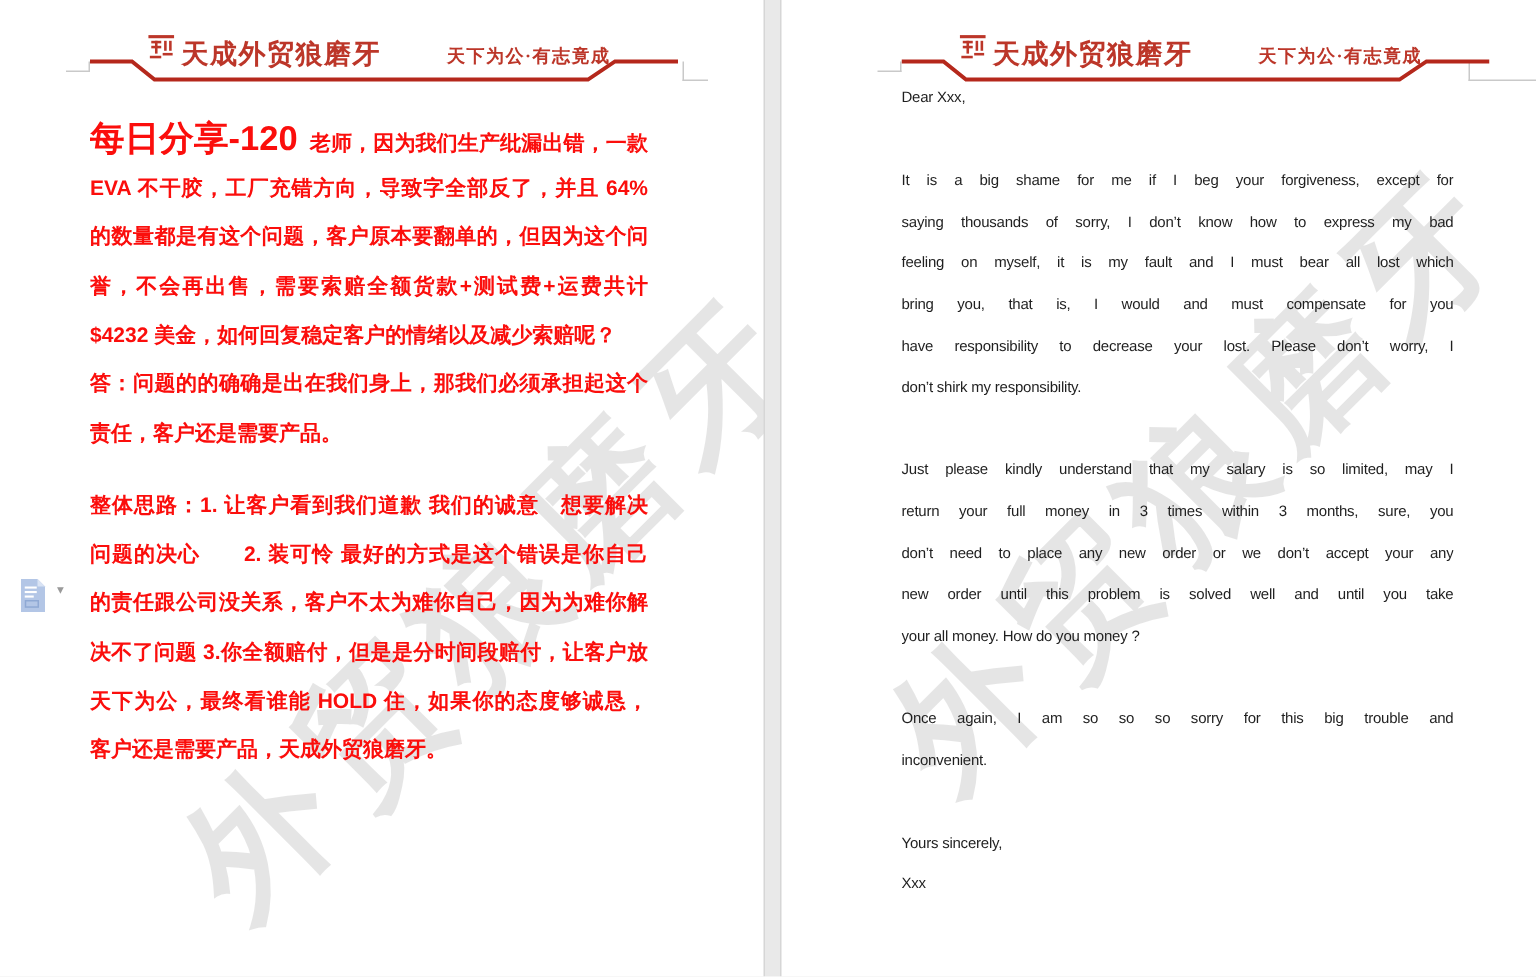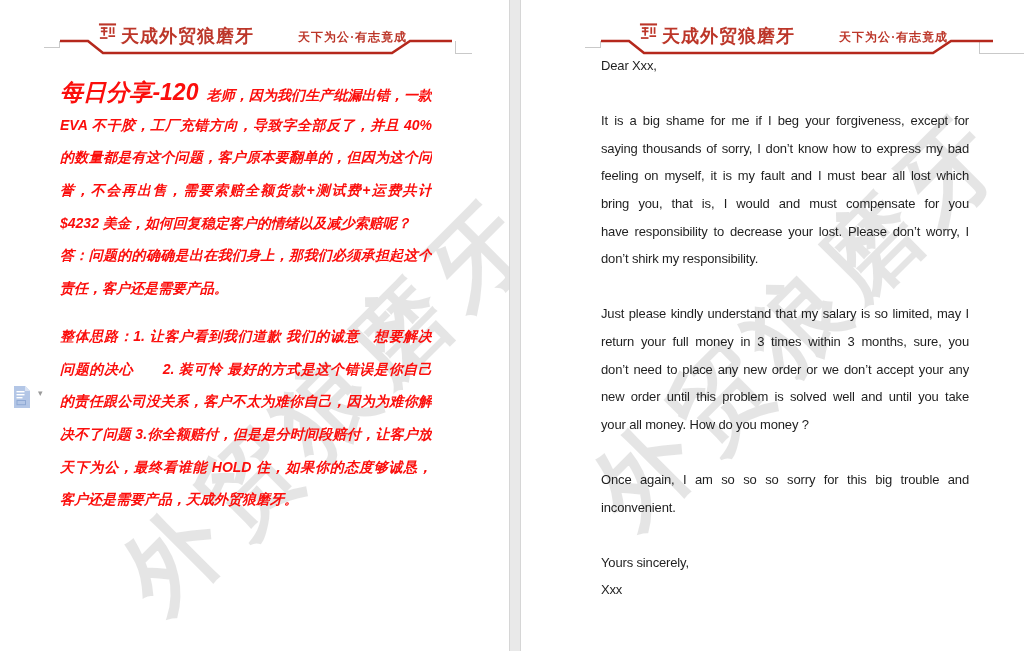--- a/index.html
+++ b/index.html
@@ -45,33 +45,33 @@
   .mark{position:absolute;}
   .mark-tl{left:64px;top:41px;width:15px;height:6px;
     border-bottom:1px solid #c9c9c9;border-right:1px solid #c9c9c9;}
   .mark-tr-left{left:475px;top:41px;width:16px;height:12px;
     border-left:1px solid #c9c9c9;border-bottom:1px solid #c9c9c9;}
   .mark-tr-right{left:458px;top:40px;width:80px;height:13px;
     border-left:1px solid #c9c9c9;border-bottom:1px solid #c9c9c9;}
 
   
   .content{position:absolute;z-index:1;}
-  .content-cjk{left:80px;top:76px;width:372px;font-style:italic;--lh:32.7px;}
+  .content-cjk{left:80px;top:76px;width:372px;--lh:32.7px;}
   .content-en{left:80px;top:52px;width:368px;--lh:27.6px;}
 
   .line{height:var(--lh);line-height:var(--lh);overflow:hidden;}
 
   .cjk{color:var(--red,#fb0e0c);font-weight:bold;font-size:14px;}
   .cjk .line{text-align:justify;text-align-last:justify;text-justify:inter-character;}
   .cjk .lines .line:last-child{text-align-last:left;}
   .big-title{font-size:23px;font-weight:bold;}
   .title-rest{margin-left:8px;}
   .plan-para{margin-top:15px;}
 
-  .en{color:var(--ink,#1f1f1f);font-size:13px;letter-spacing:-0.15px;}
+  .en{color:var(--ink,#1f1f1f);font-size:10px;letter-spacing:-0.15px;}
   .en .block + .block{margin-top:27.6px;}
   .en .para .line{text-align:justify;text-align-last:justify;text-justify:inter-word;}
   .en .para .lines .line:last-child{text-align-last:left;}
   .plain{text-align:left;}
 
   
   .plugin-fab{position:absolute;left:13px;top:386px;width:18px;height:22px;z-index:5;cursor:pointer;}
   .plugin-chevron{
     position:absolute;left:38px;top:388px;z-index:5;font-size:9px;color:#9a9a9a;cursor:pointer;
   }
@@ -105,21 +105,21 @@
       <span class="brand">天成外贸狼磨牙</span>
       <span class="slogan">天下为公·有志竟成</span>
     </header>
 
     <div class="content content-cjk cjk">
       <div class="para question-para">
         <div class="line title-line">
           <span class="big-title">每日分享-120</span><span class="title-rest">老师，因为我们生产纰漏出错，一款</span>
         </div>
         <div class="lines">
-            <div class="line">EVA 不干胶，工厂充错方向，导致字全部反了，并且 40%</div>
+            <div class="line">EVA 不干胶，工厂充错方向，导致字全部反了，并且 64%</div>
             <div class="line">的数量都是有这个问题，客户原本要翻单的，但因为这个问</div>
             <div class="line">誉，不会再出售，需要索赔全额货款+测试费+运费共计</div>
             <div class="line">$4232 美金，如何回复稳定客户的情绪以及减少索赔呢？</div>
           </div>
       </div>
       <div class="para answer-para">
         <div class="lines">
             <div class="line">答：问题的的确确是出在我们身上，那我们必须承担起这个</div>
             <div class="line">责任，客户还是需要产品。</div>
           </div>

